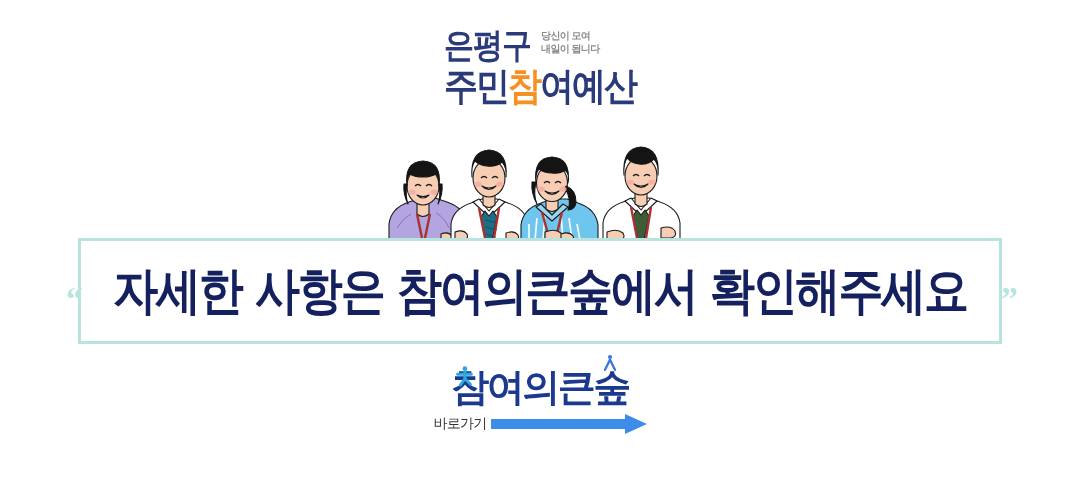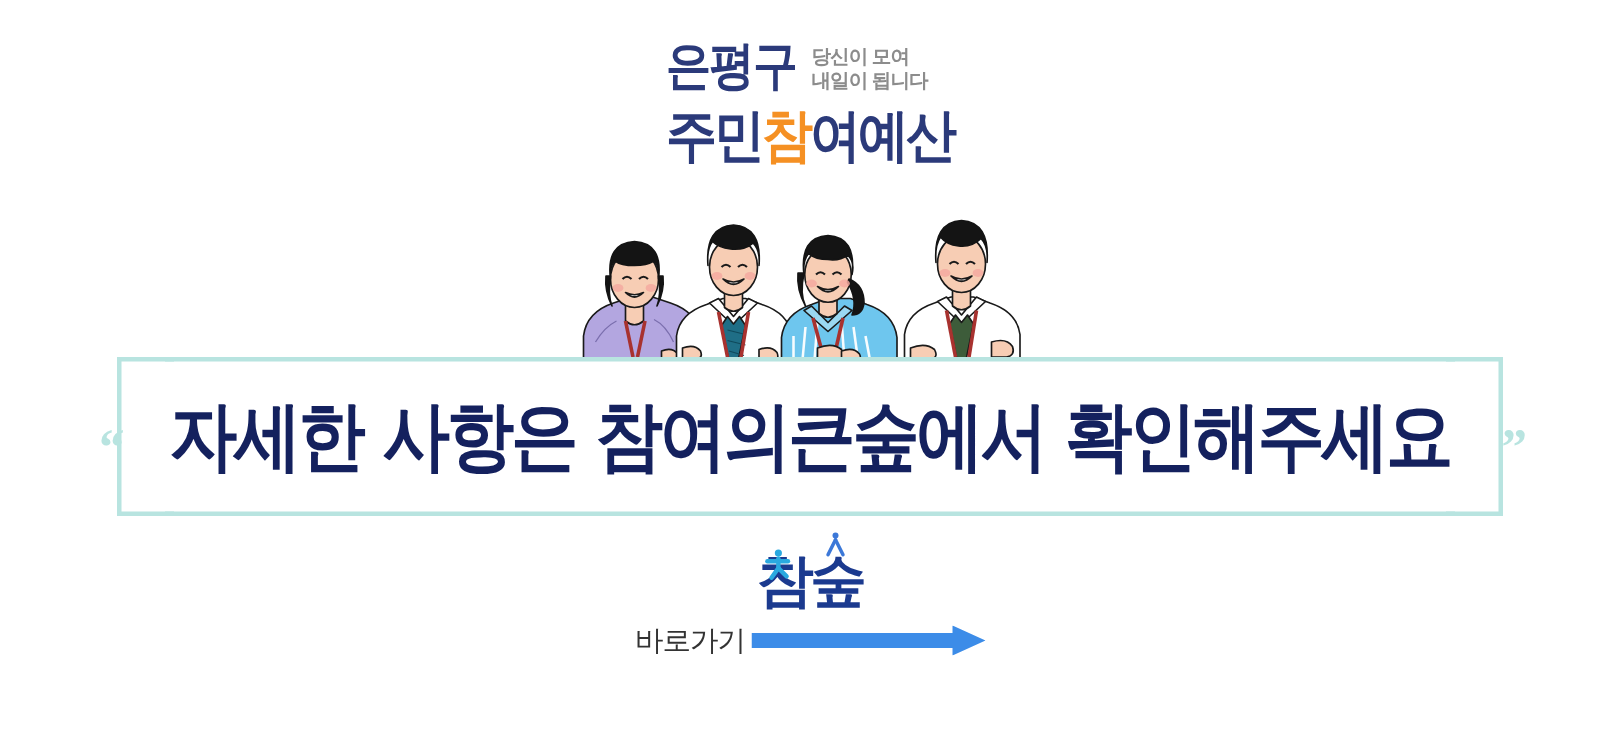--- a/index.html
+++ b/index.html
@@ -48,21 +48,21 @@
     color: #2b3a7a;
     letter-spacing: -1px;
     line-height: 1;
     font-family: "DejaVu Sans", "Liberation Sans", sans-serif;
     transform: scaleY(1.15);
     transform-origin: left top;
   }
   .tl-slogan {
     display: flex;
     flex-direction: column;
-    font-size: 13px;
+    font-size: 10px;
     font-weight: 700;
     color: #8c8c8c;
     line-height: 1.25;
     letter-spacing: -0.6px;
     padding-top: 2px;
   }
   .tl-row2 {
     margin-top: 9px;
     font-size: 34px;
     font-weight: 700;
@@ -200,21 +200,21 @@
     color: #4a4a4a;
     letter-spacing: -0.7px;
   }
   .bl-link {
     margin-top: 8px;
     display: flex;
     align-items: center;
     gap: 4px;
   }
   .bl-link-label {
-    font-size: 19px;
+    font-size: 14px;
     color: #333333;
     letter-spacing: -0.7px;
     text-align: right;
   }
   .bl-arrow { display: block; }
 </style>
 </head>
 <body>
 
 <div class="poster">
@@ -382,20 +382,21 @@
           <g fill="none" stroke="#2aa9e0" stroke-width="3.2" stroke-linecap="round">
             <circle cx="13" cy="4" r="2.6" fill="#2aa9e0" stroke="none"></circle>
             <path d="M13 8 L13 15"></path>
             <path d="M5 10 L20 10"></path>
             <path d="M13 15 L8 22"></path>
             <path d="M13 15 L19 21"></path>
           </g>
         </svg>
         <span>참</span>
       </span>
+        <span>여의큰</span>
         <span class="glyph-wrap">
         <svg class="figure-blue" viewBox="0 0 24 24" aria-hidden="true">
           <g stroke="#3c78d8" stroke-width="2.8" stroke-linecap="round" fill="none">
             <circle cx="12" cy="3.5" r="2.4" fill="#3c78d8" stroke="none"></circle>
             <path d="M12 7 L6 19"></path>
             <path d="M12 7 L18 19"></path>
           </g>
         </svg>
         <span>숲</span>
       </span>

